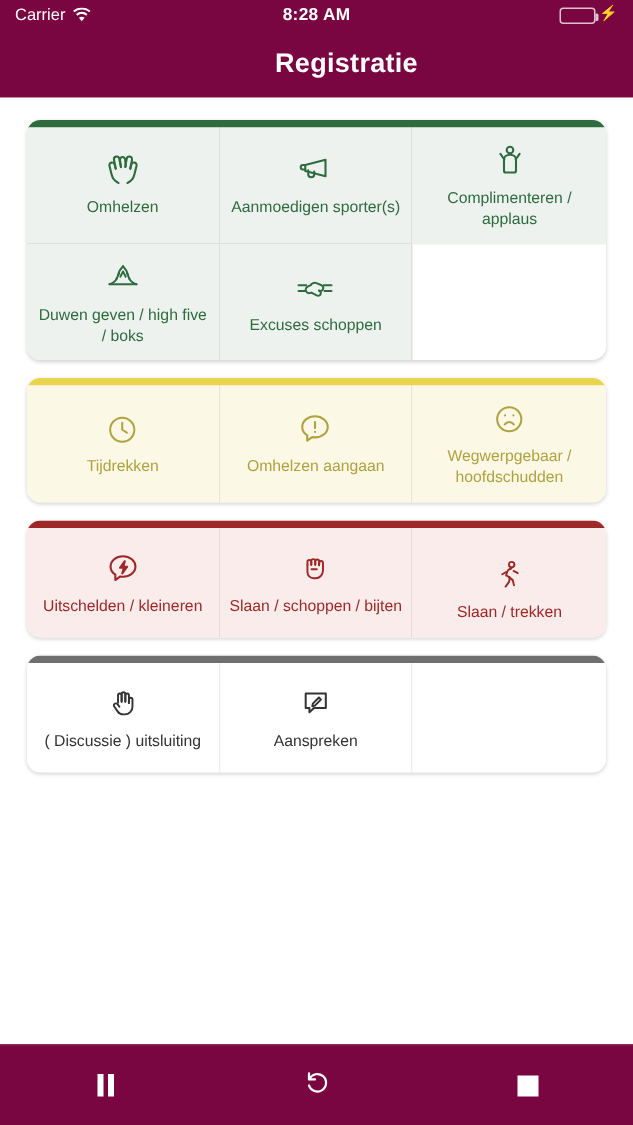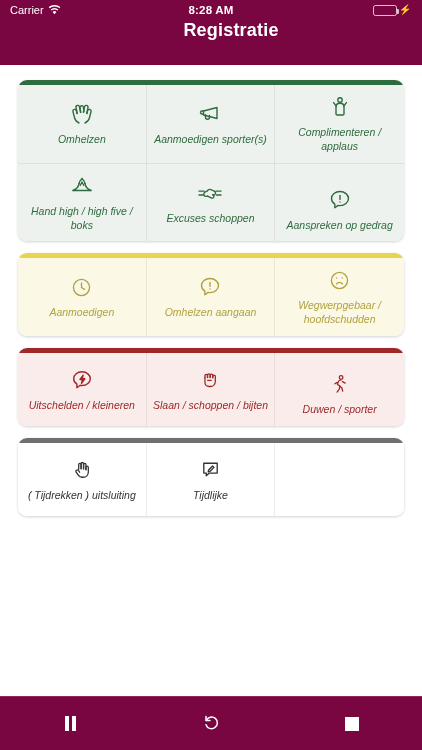--- a/index.html
+++ b/index.html
@@ -44,33 +44,32 @@
     background: rgba(255,255,255,.75);
   }
   .battery-fill { width: 100%; height: 100%; background: #4cd863; border-radius: 1px; }
   .bolt { font-size: 10px; line-height: 1; }
 
   
   .navbar {
     height: 45px;
     background: #7a0641;
     color: #ffffff;
-    display: flex; align-items: flex-start; justify-content: center;
+    display: flex; align-items: center; justify-content: center;
     flex: 0 0 auto;
     padding-left: 40px;
   }
   .nav-title { font-size: 18px; font-weight: bold; letter-spacing: .2px; }
 
   
   .content {
     flex: 1 1 auto;
     background: #ffffff;
     padding: 15px 18px 12px 18px;
     overflow: hidden;
-    font-style: italic;
   }
 
   .section {
     border-radius: 9px;
     overflow: hidden;
     margin-bottom: 12px;
     box-shadow: 0 1px 3px rgba(0,0,0,0.18);
     background: #ffffff;
   }
   .section-bar { height: 5px; width: 100%; }
@@ -210,65 +209,55 @@
               <path d="M14 4.5c-1.6 1.6-2.8 3.6-3.4 5.8"></path>
               <path d="M14 4.5c1.6 1.6 2.8 3.6 3.4 5.8"></path>
               <path d="M11.4 9.2 9.6 13"></path>
               <path d="M16.6 9.2 18.4 13"></path>
               <path d="M5 16.5c2.2-.6 4-2 5-3.9"></path>
               <path d="M23 16.5c-2.2-.6-4-2-5-3.9"></path>
               <path d="M5 16.5h18"></path>
               <path d="M12.2 11.5 14 8l1.8 3.5"></path>
             </svg>
           </span>
-          <span class="lbl">Hand high / high five / boks</span>
+          <span class="lbl">Duwen geven / high five / boks</span>
         </div>
 
         <div class="cell">
           <span class="ic">
             <svg width="28" height="22" viewBox="0 0 28 22" fill="none" stroke-width="1.3" stroke-linecap="round" stroke-linejoin="round">
               <path d="M11.5 8.5c1-.9 2.3-1.3 3.5-.8l3 1.3"></path>
               <path d="M18 9c1.2.6 1.8 1.8 1.4 2.8-.4 1-1.6 1.4-2.7.9"></path>
               <path d="M16.7 12.7c1 .5 1.4 1.6 1 2.5-.4.9-1.6 1.2-2.6.7l-3.5-1.8"></path>
               <path d="M11.6 14.1c-1.5.6-3 .2-3.6-1-.6-1.2 0-2.6 1.4-3.2l2.1-1"></path>
               <path d="M3 9.2h5.2"></path>
               <path d="M3 13h4.6"></path>
               <path d="M19.8 9.2H25"></path>
               <path d="M20.3 13H25"></path>
             </svg>
           </span>
           <span class="lbl">Excuses schoppen</span>
         </div>
 
-        <div class="cell">
-          <span class="ic">
-            <svg width="24" height="24" viewBox="0 0 24 24" fill="none" stroke-width="1.4" stroke-linecap="round" stroke-linejoin="round">
-              <path d="M12 3.5c-4.7 0-8.5 3.2-8.5 7.1 0 2.3 1.3 4.3 3.3 5.6v3.6l3.3-2.4c.6.1 1.2.2 1.9.2 4.7 0 8.5-3.2 8.5-7s-3.8-7.1-8.5-7.1z"></path>
-              <path d="M12 7.4v4"></path>
-              <path d="M12 13.9v.1"></path>
-            </svg>
-          </span>
-          <span class="lbl">Aanspreken op gedrag</span>
-        </div>
 
       </div>
     </div>
 
     <div class="section sec-yellow">
       <div class="section-bar"></div>
       <div class="grid">
 
         <div class="cell">
           <span class="ic">
             <svg width="23" height="23" viewBox="0 0 24 24" fill="none" stroke-width="1.4" stroke-linecap="round" stroke-linejoin="round">
               <circle cx="12" cy="12" r="8.4"></circle>
               <path d="M12 7.2V12l3.2 2"></path>
             </svg>
           </span>
-          <span class="lbl">Aanmoedigen</span>
+          <span class="lbl">Tijdrekken</span>
         </div>
 
         <div class="cell">
           <span class="ic">
             <svg width="24" height="24" viewBox="0 0 24 24" fill="none" stroke-width="1.4" stroke-linecap="round" stroke-linejoin="round">
               <path d="M12 3.5c-4.7 0-8.5 3.2-8.5 7.1 0 2.3 1.3 4.3 3.3 5.6v3.6l3.3-2.4c.6.1 1.2.2 1.9.2 4.7 0 8.5-3.2 8.5-7s-3.8-7.1-8.5-7.1z"></path>
               <path d="M12 7.4v4"></path>
               <path d="M12 13.9v.1"></path>
             </svg>
           </span>
@@ -320,50 +309,50 @@
         <div class="cell">
           <span class="ic">
             <svg width="22" height="24" viewBox="0 0 24 24" fill="none" stroke-width="1.4" stroke-linecap="round" stroke-linejoin="round">
               <circle cx="13.2" cy="4.8" r="2"></circle>
               <path d="M13 7.6c-1.6.2-2.7 1.2-3.1 2.6l-.7 2.4 2.6 1.5-.4 3.1-2.6 3.6"></path>
               <path d="M11.4 14.1l2.6 2 .9 3.7"></path>
               <path d="M9.2 10.2 6.4 11.8"></path>
               <path d="M14.6 9.4l3 1.6"></path>
             </svg>
           </span>
-          <span class="lbl">Duwen / sporter</span>
+          <span class="lbl">Slaan / trekken</span>
         </div>
 
       </div>
     </div>
 
     <div class="section sec-grey">
       <div class="section-bar"></div>
       <div class="grid">
 
         <div class="cell">
           <span class="ic">
             <svg width="22" height="24" viewBox="0 0 24 24" fill="none" stroke-width="1.4" stroke-linecap="round" stroke-linejoin="round">
               <path d="M8.4 11.3V6.1c0-.8.6-1.4 1.3-1.4s1.3.6 1.3 1.4v4.6"></path>
               <path d="M11 10.6V5.2c0-.8.6-1.4 1.3-1.4s1.4.6 1.4 1.4v5.4"></path>
               <path d="M13.7 10.8V6.1c0-.8.6-1.4 1.3-1.4s1.3.6 1.3 1.4v5.6"></path>
               <path d="M16.3 11.7V9.2c0-.8.6-1.4 1.3-1.4s1.3.6 1.3 1.4v4.9c0 3.3-2.4 5.8-5.6 5.8h-1.2c-1.6 0-3-.7-3.9-2l-2.6-3.7c-.5-.7-.3-1.6.4-2 .7-.5 1.6-.3 2 .3l1.4 1.9"></path>
             </svg>
           </span>
-          <span class="lbl">( Tijdrekken ) uitsluiting</span>
+          <span class="lbl">( Discussie ) uitsluiting</span>
         </div>
 
         <div class="cell">
           <span class="ic">
             <svg width="23" height="23" viewBox="0 0 24 24" fill="none" stroke-width="1.4" stroke-linecap="round" stroke-linejoin="round">
               <path d="M5 5.5h14v10.2h-8.2L7.6 18.6v-2.9H5z"></path>
               <path d="M14.2 8.4 10 12.6l-.4 1.8 1.8-.4 4.2-4.2z"></path>
             </svg>
           </span>
-          <span class="lbl">Tijdlijke</span>
+          <span class="lbl">Aanspreken</span>
         </div>
 
         <div class="cell empty">
           <span class="lbl"></span>
         </div>
 
       </div>
     </div>
 
   </div>

